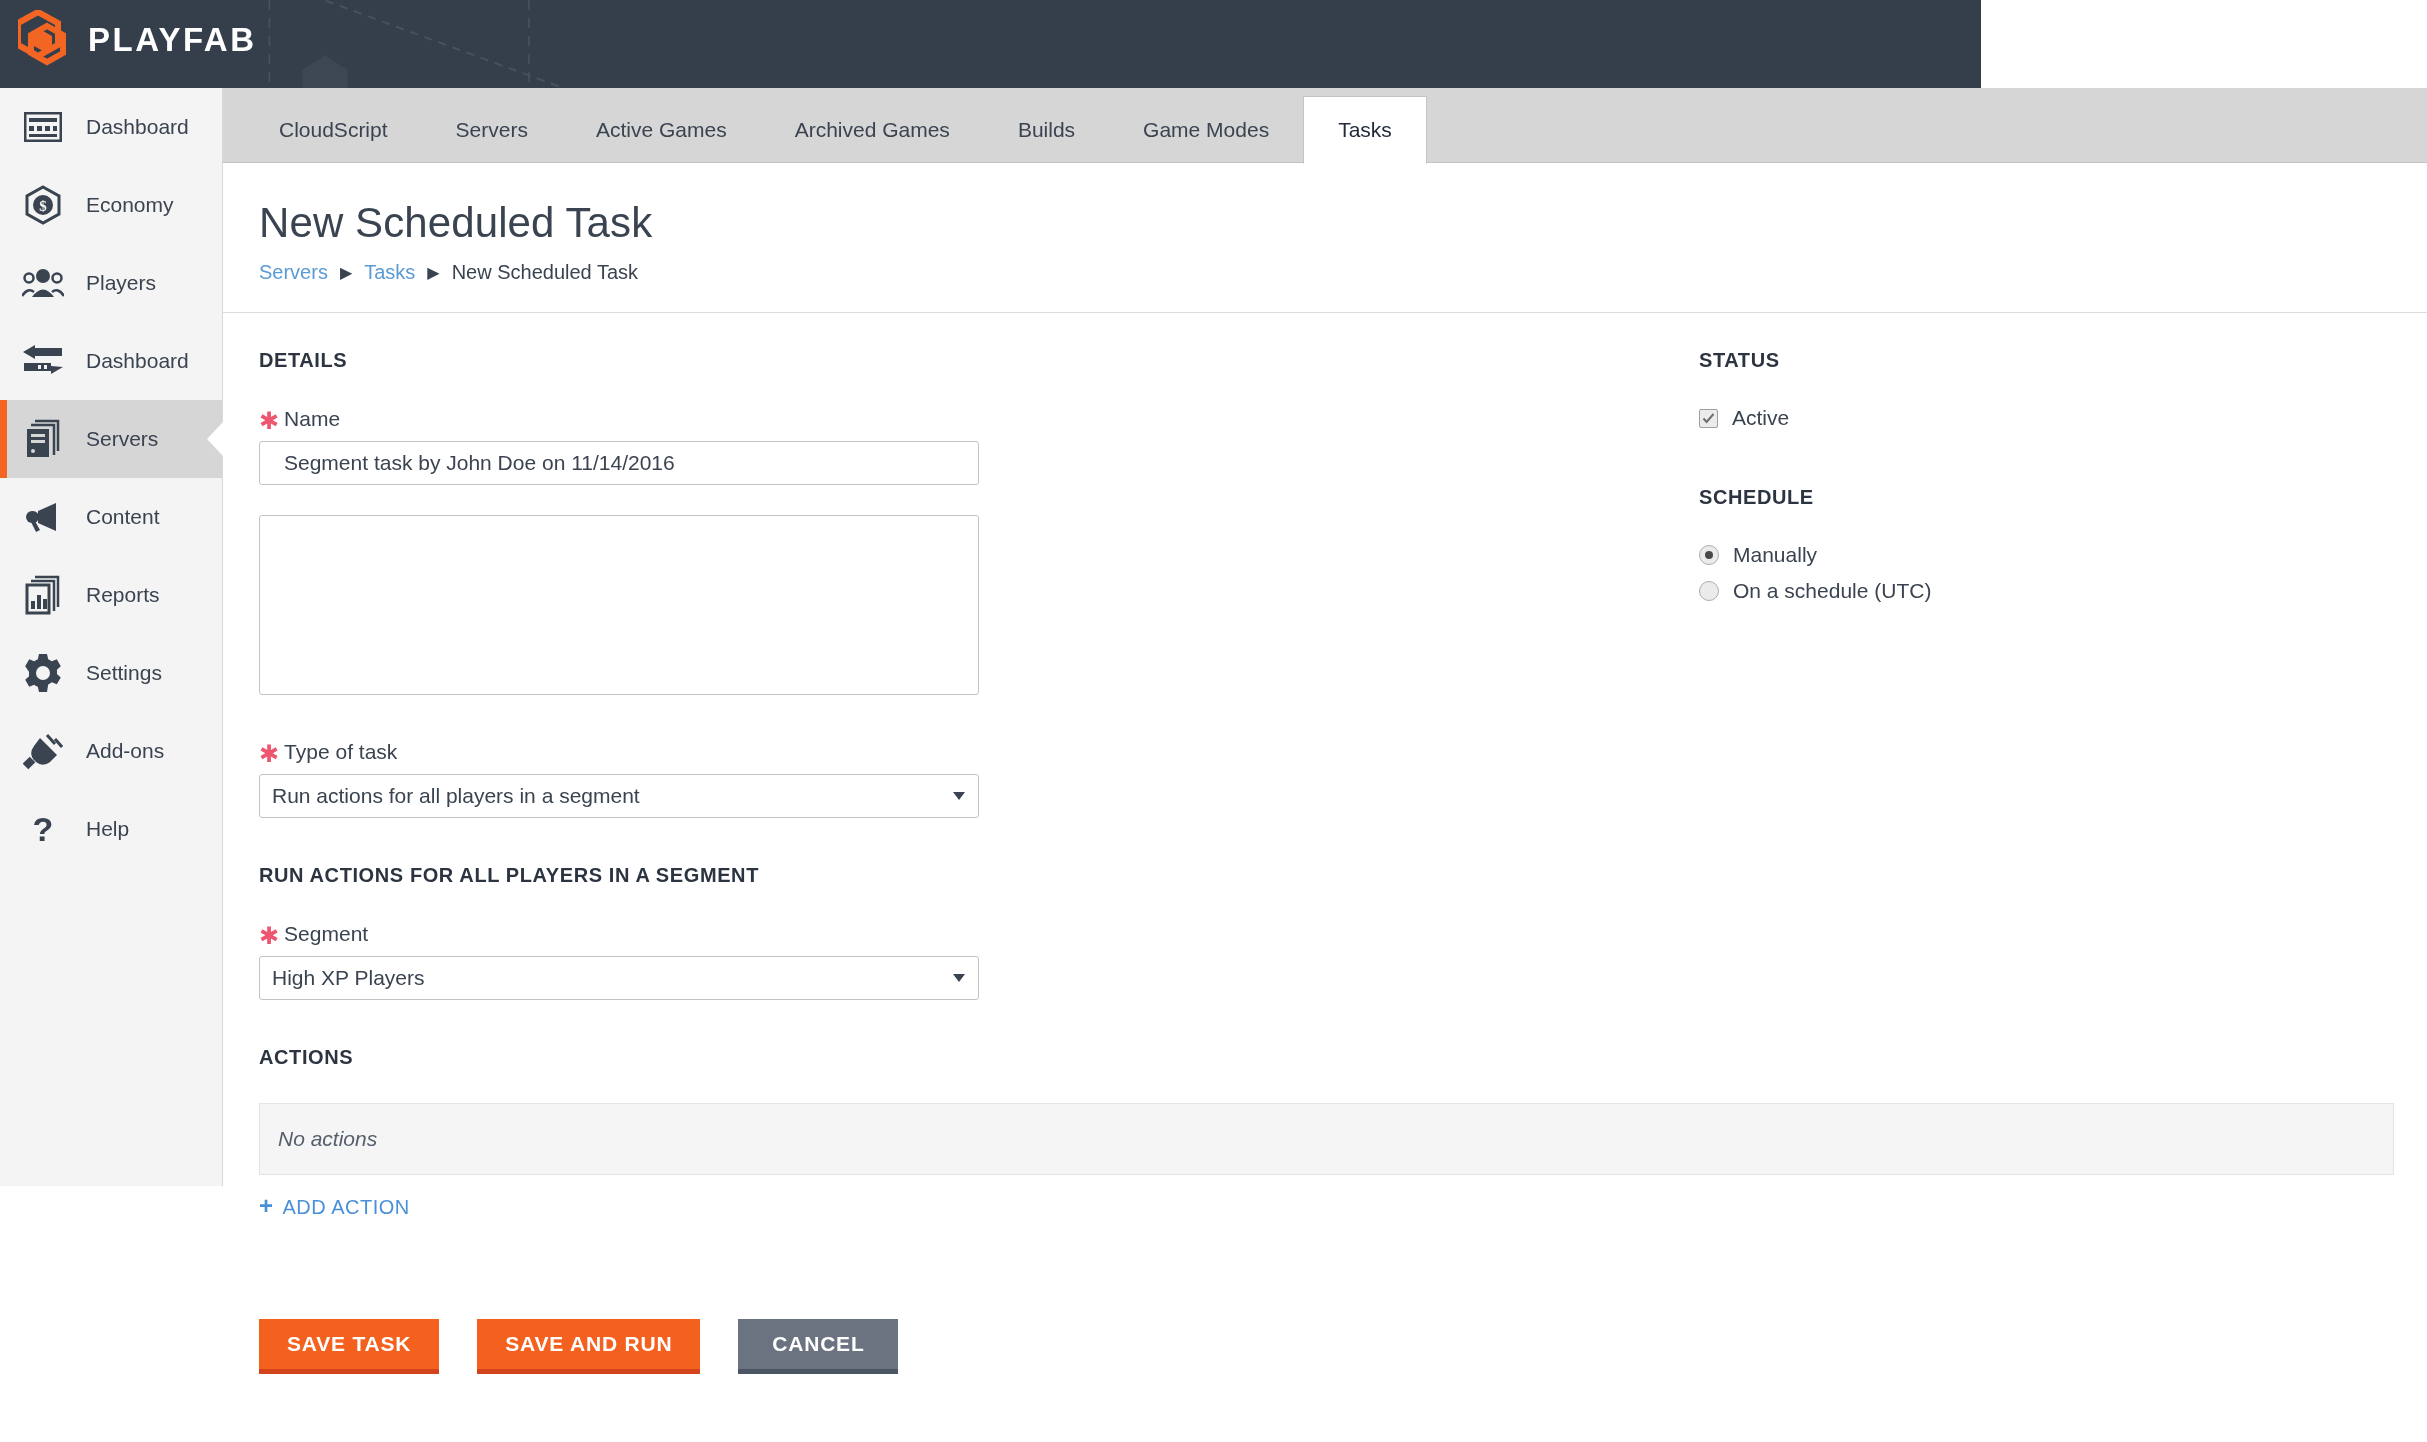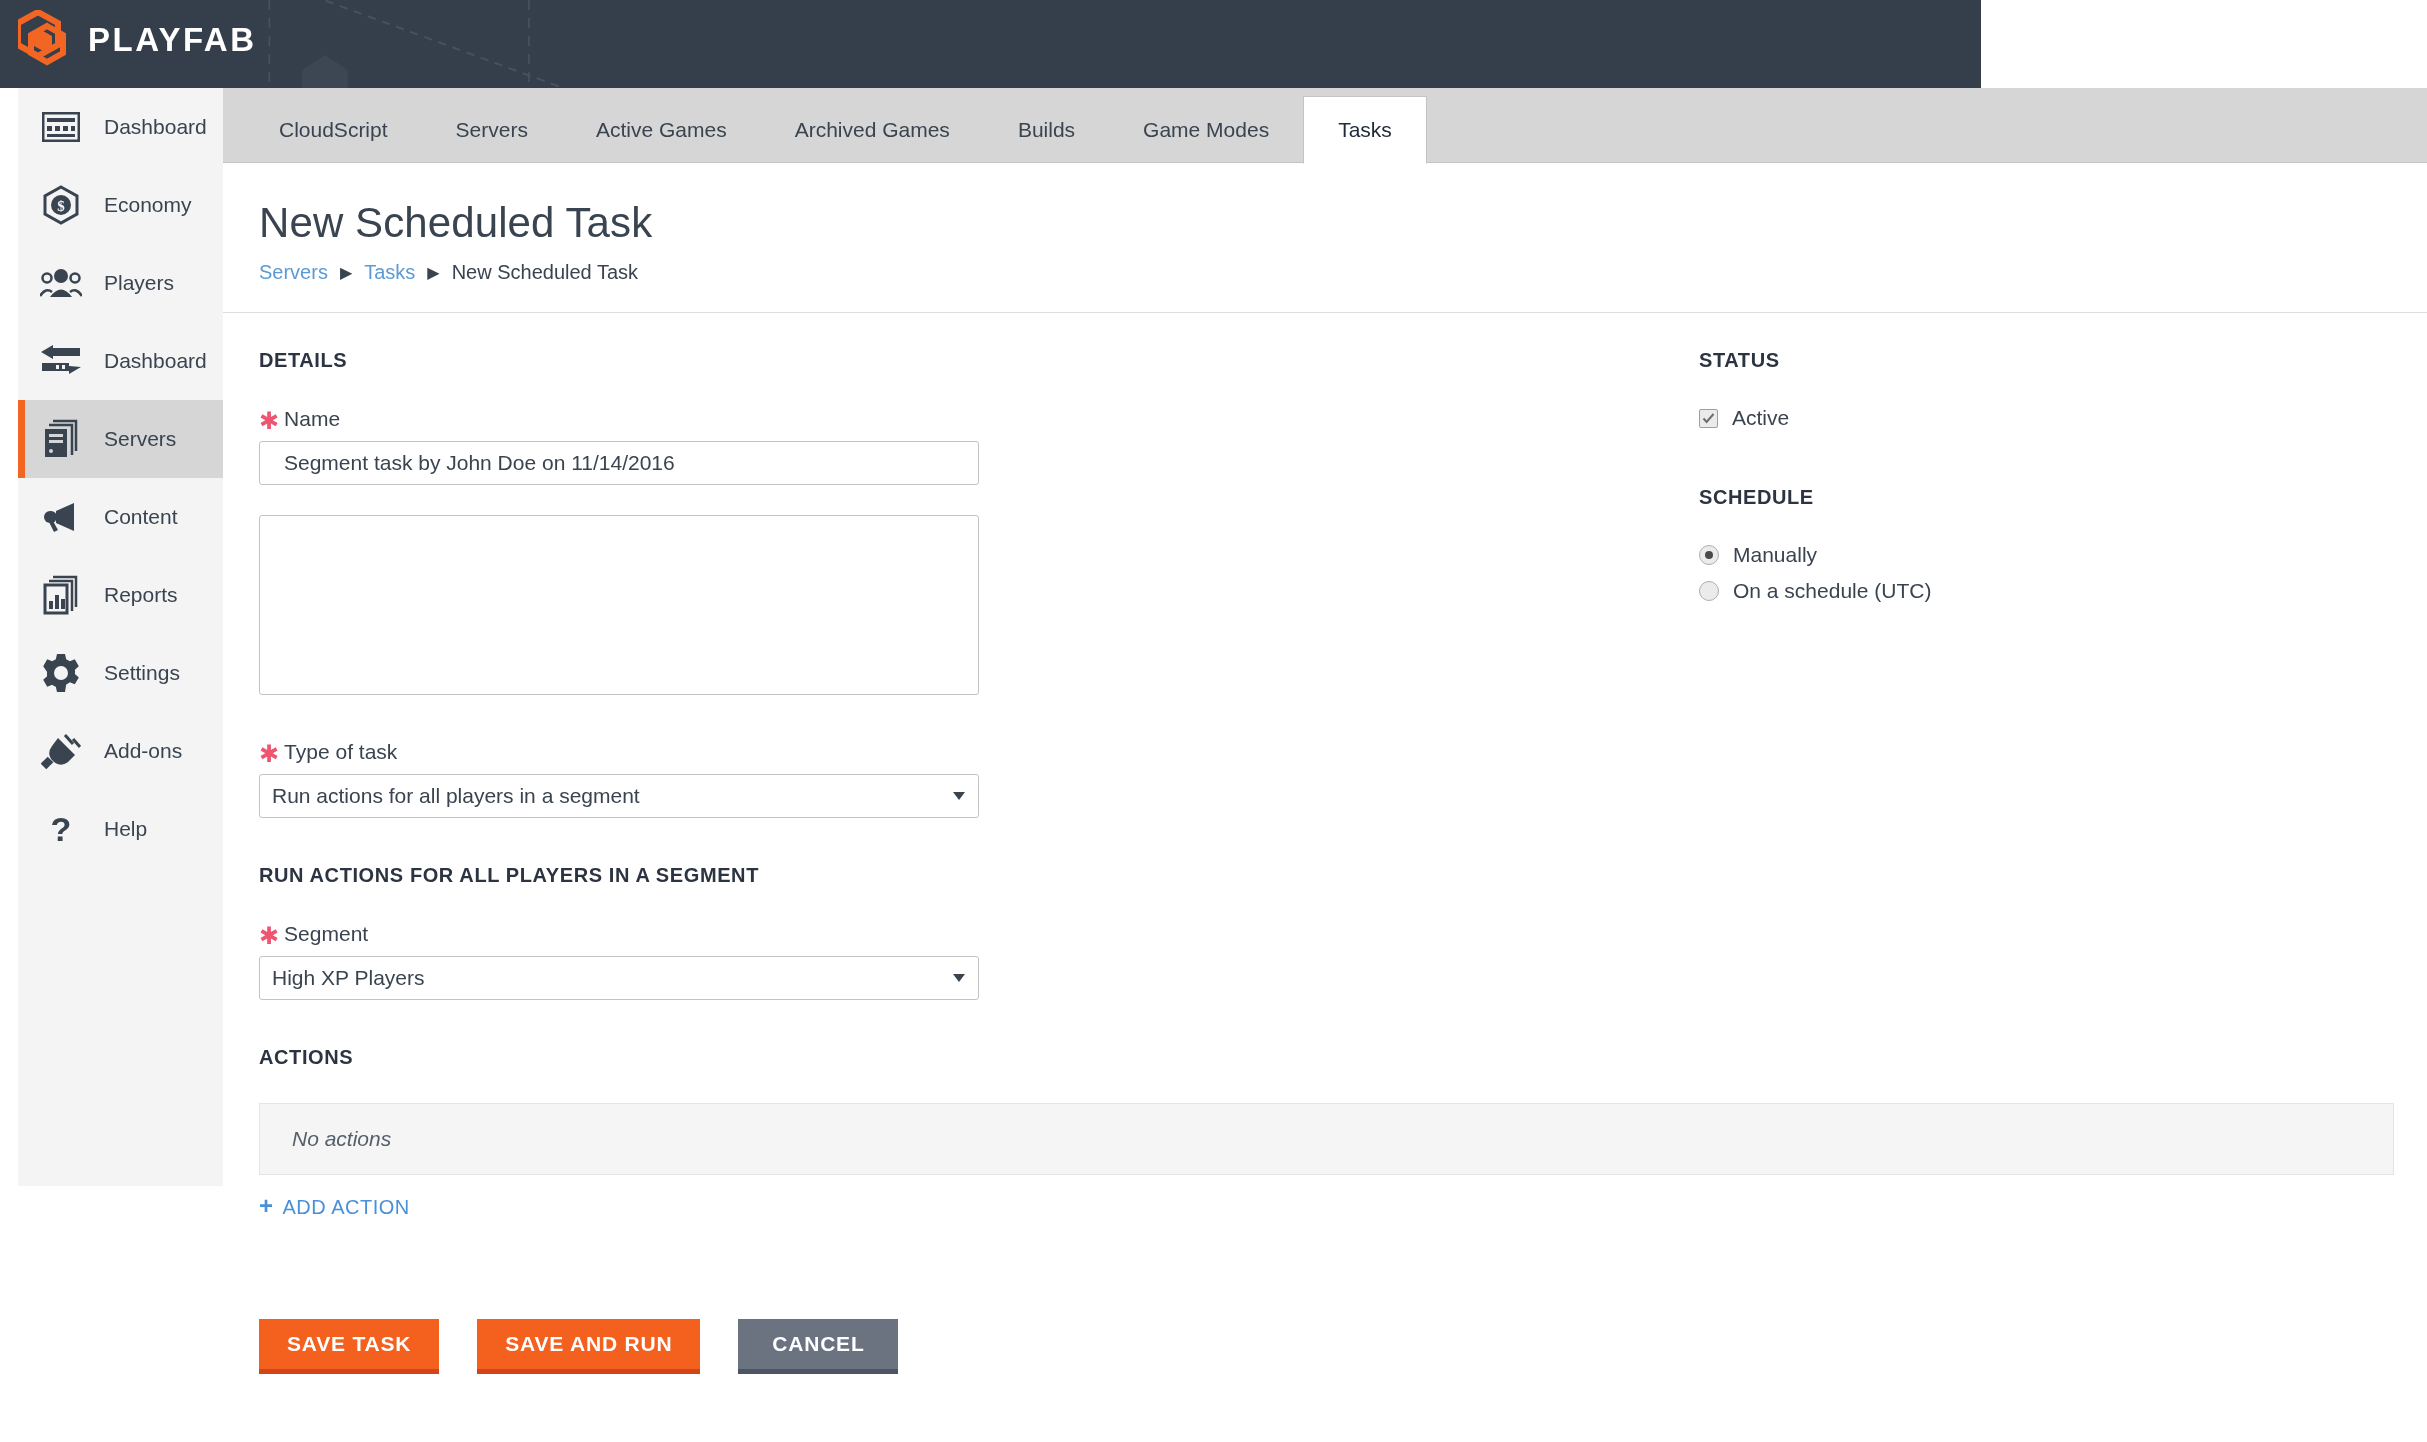--- a/index.html
+++ b/index.html
@@ -32,21 +32,21 @@
   .logo-text {
     color: #ffffff;
     font-size: 33px;
     font-weight: bold;
     letter-spacing: 2.5px;
     font-family: "Liberation Sans", sans-serif;
   }
 
   
   .sidebar {
-    position: absolute; left: 18px; top: 88px;
+    position: absolute; left: 0; top: 88px;
     width: 223px; height: 1098px;
     background: #f4f4f5;
     border-right: 1px solid #d9d9d9;
   }
   .side-item {
     position: relative;
     height: 78px;
     display: flex; align-items: center;
     padding-left: 22px;
     gap: 22px;
@@ -229,21 +229,21 @@
     letter-spacing: 0.6px;
     margin: 46px 0 34px 0;
   }
 
   .actions-box {
     width: 2135px;
     background: #f5f5f5;
     border: 1px solid #e4e4e4;
     height: 72px;
     display: flex; align-items: center;
-    padding-left: 32px;
+    padding-left: 18px;
     margin-top: 24px;
   }
   .no-actions {
     font-style: italic;
     font-size: 21px;
     color: #555f6b;
   }
   .add-action {
     display: inline-flex; align-items: center; gap: 9px;
     margin-top: 20px;

